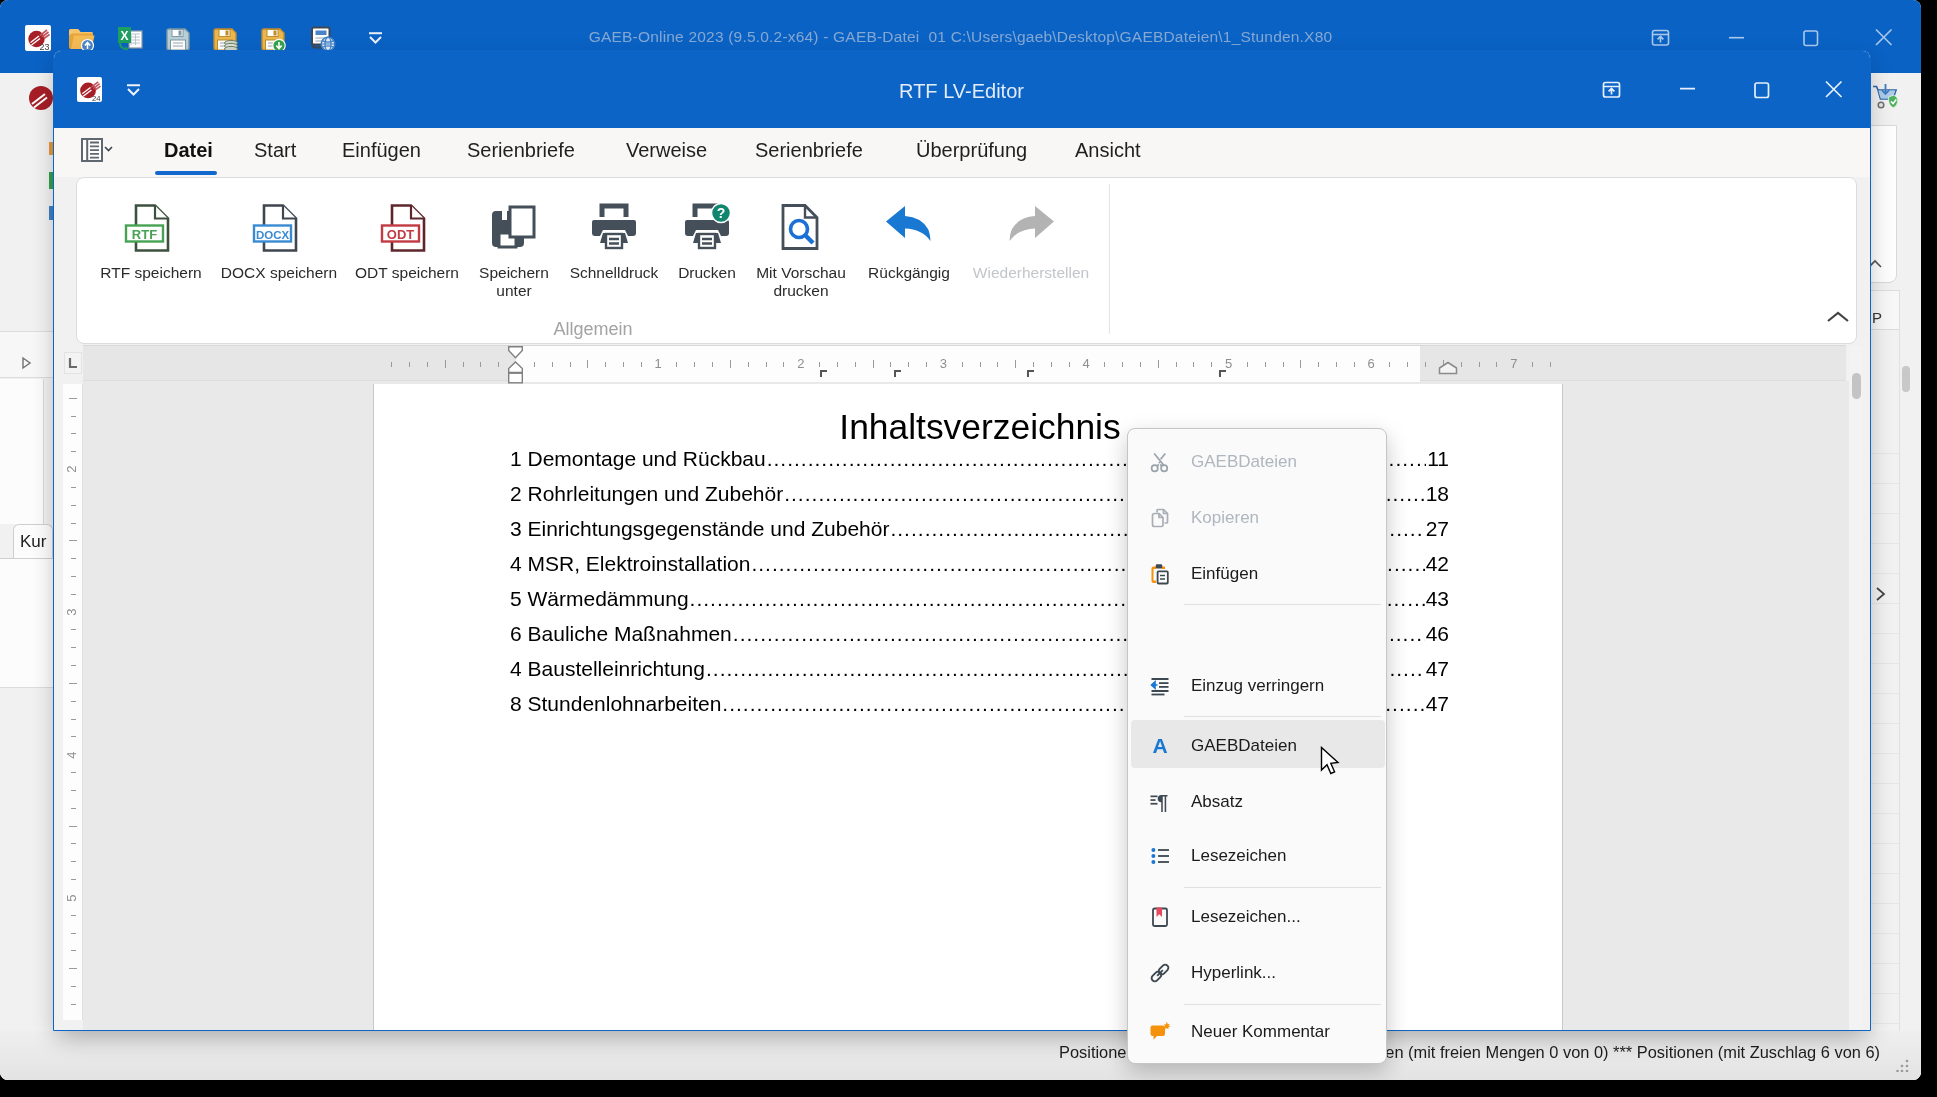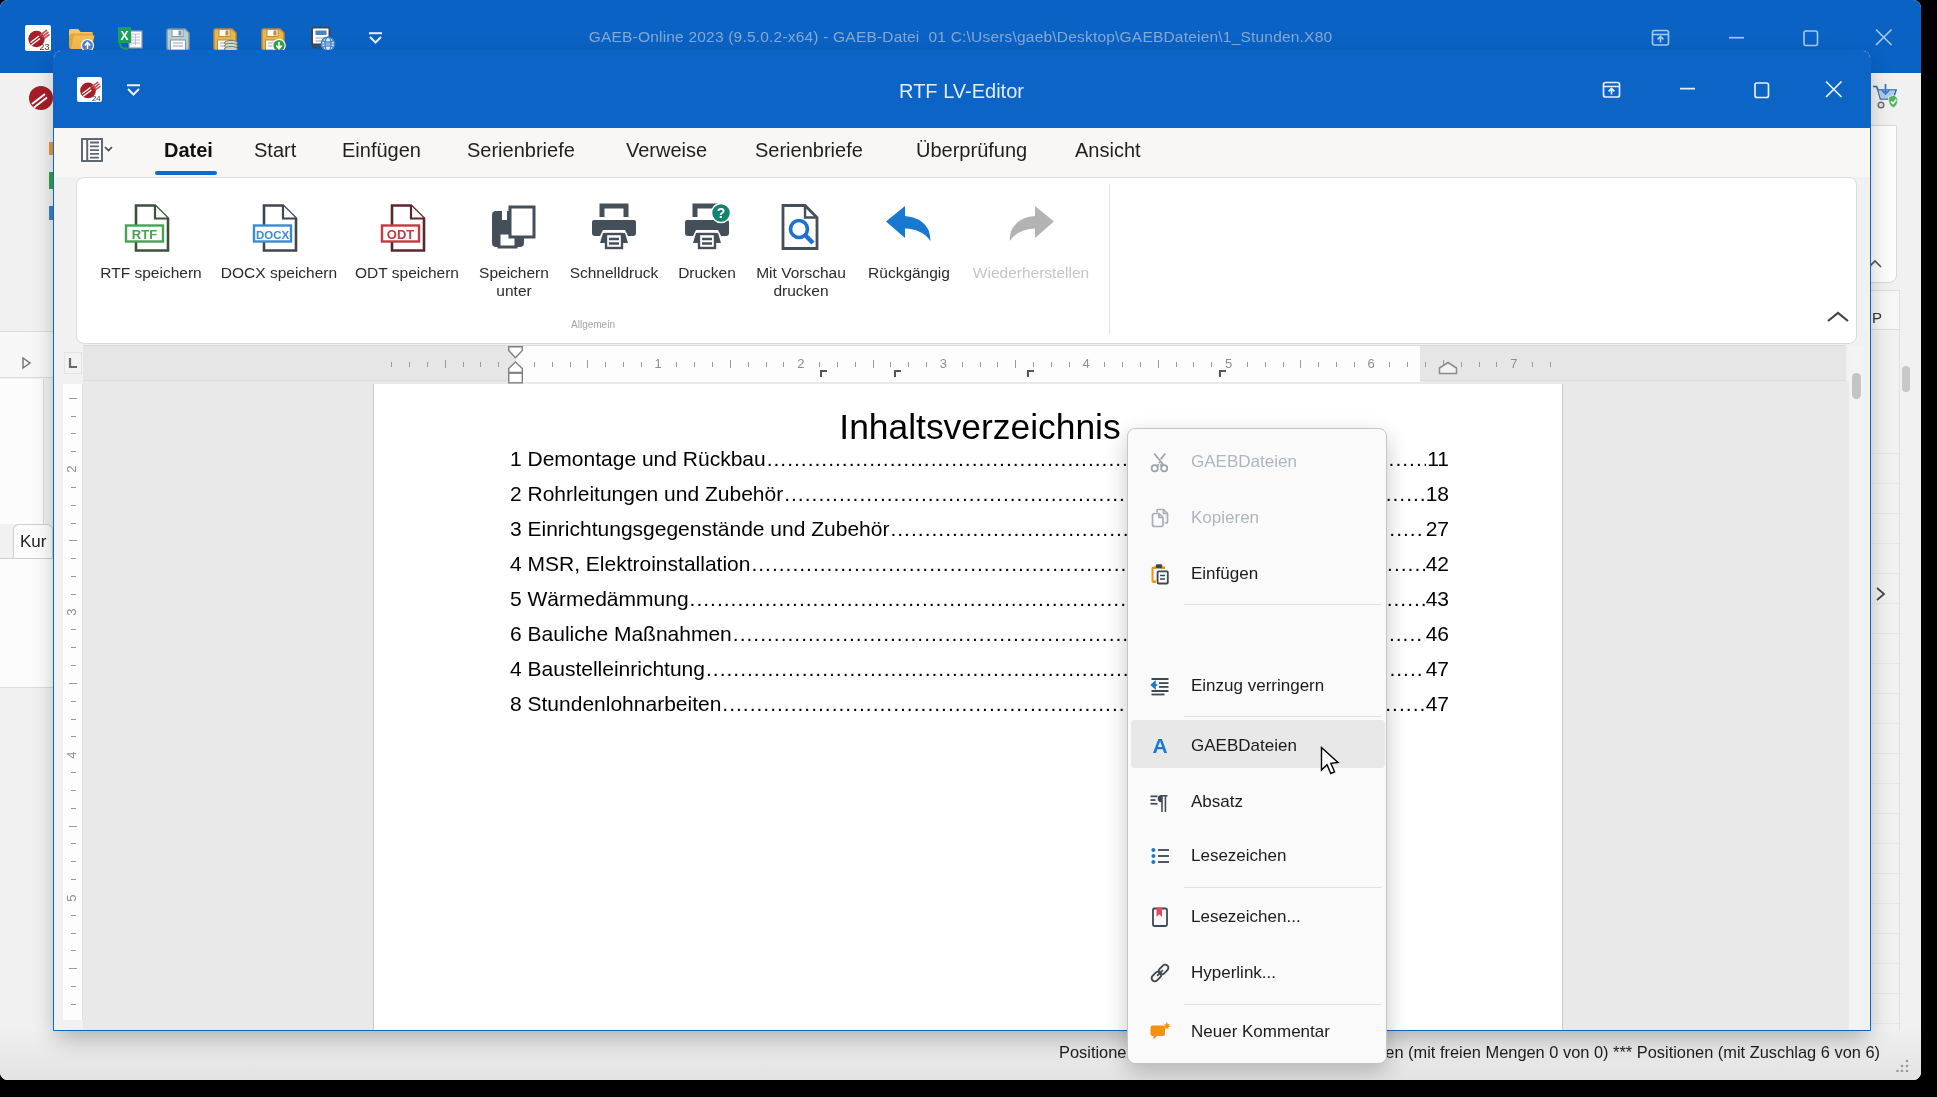--- a/index.html
+++ b/index.html
@@ -349,21 +349,21 @@
           </svg>
           <div class="rlab" style="top:75px">Rückgängig</div>
         </div>
         <div class="ritem" style="left:884px;width:140px;height:130px">
           <svg style="position:absolute;left:50%;margin-left:-25px;top:16px" width="50" height="40" viewBox="0 0 50 40">
 <path d="M29 1 V11 Q13 12 6 24 Q4 28 3.5 36 Q12 24 29 23.5 V33 L48 16.5 Z" fill="#b3b3b3"></path>
           </svg>
           <div class="rlab dis" style="top:75px">Wiederherstellen</div>
         </div>
       <div style="position:absolute;left:1032px;top:6px;width:1px;height:150px;background:#e4e4e4"></div>
-      <div style="position:absolute;left:0;top:141px;width:1032px;text-align:center;font-size:10px;color:#a3a3a3">Allgemein</div>
+      <div style="position:absolute;left:0;top:141px;width:1032px;text-align:center;font-size:18px;color:#a3a3a3">Allgemein</div>
       <svg style="position:absolute;left:1747px;top:130px" width="28" height="18" viewBox="0 0 28 18">
           <path d="M4 13 L14 5 L24 13" stroke="#444" stroke-width="2.2" fill="none"></path>
         </svg>
     </div>
     <div id="workarea">
       <div id="docbg"></div>
       <div id="vruler">
           <div style="position:absolute;left:1px;top:77px;width:16px;height:16px;font-size:13px;color:#8f8f8f;transform:rotate(-90deg);text-align:center">2</div>
           <div style="position:absolute;left:1px;top:220px;width:16px;height:16px;font-size:13px;color:#8f8f8f;transform:rotate(-90deg);text-align:center">3</div>
           <div style="position:absolute;left:1px;top:363px;width:16px;height:16px;font-size:13px;color:#8f8f8f;transform:rotate(-90deg);text-align:center">4</div>

